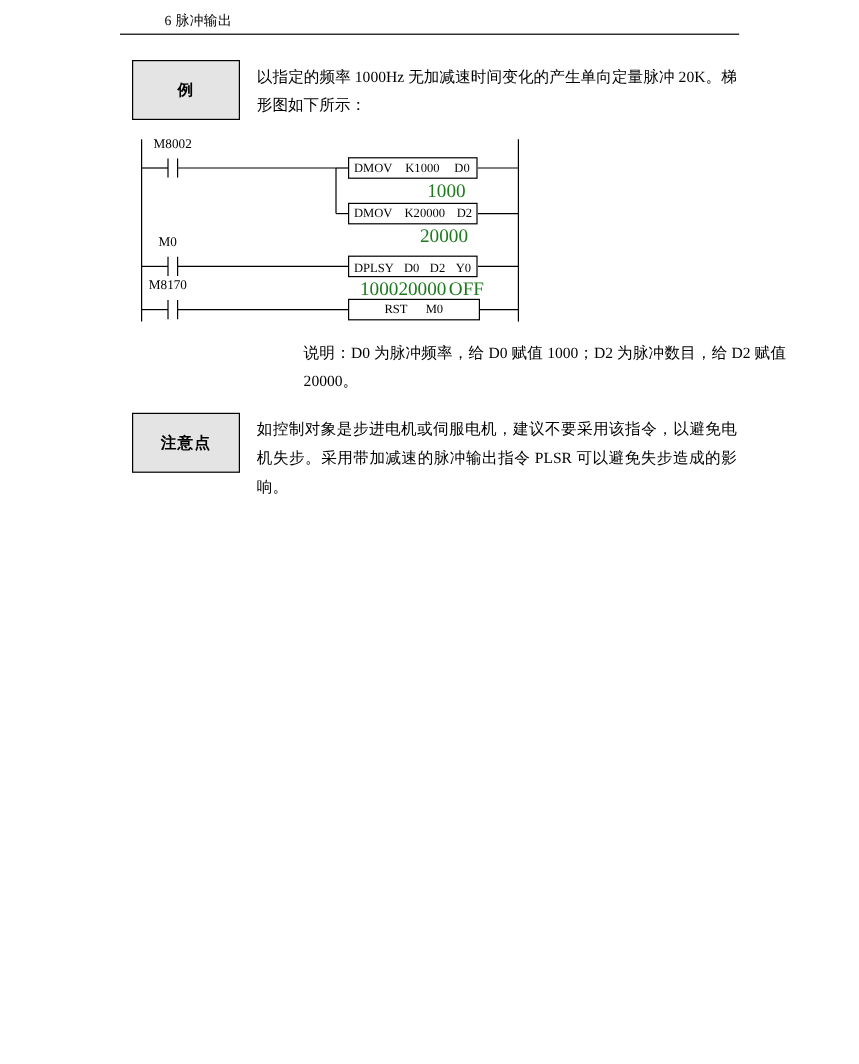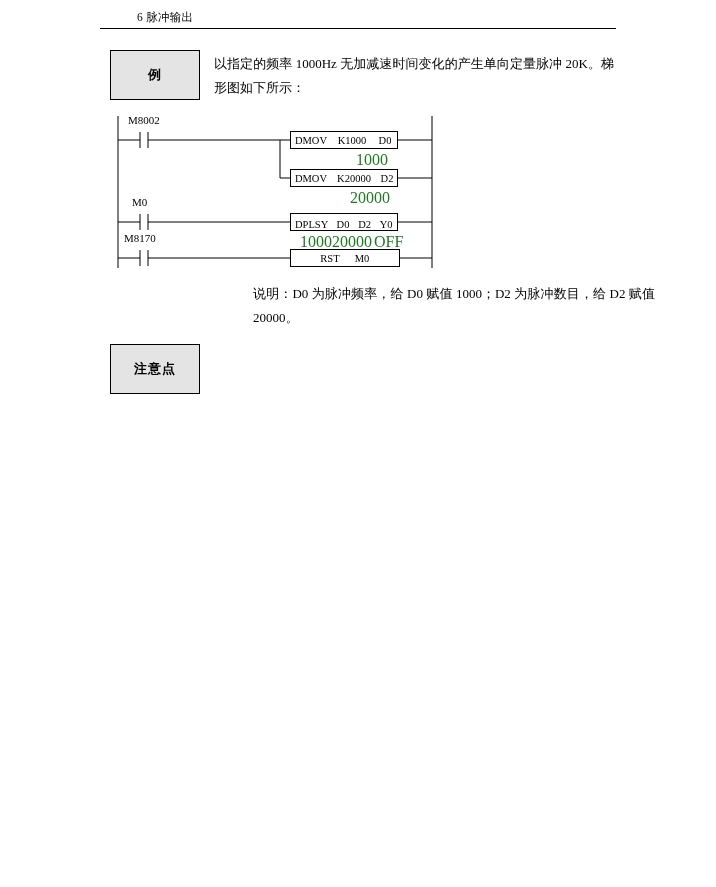--- a/index.html
+++ b/index.html
@@ -200,14 +200,15 @@
 
     <div class="instr" style="left:180px; top:139px; width:110px; justify-content:center;">
       <span style="width:34px;">RST</span>
       <span style="width:30px;">M0</span>
     </div>
   </div>
 
   <div class="body-text" id="explain-text">说明：D0 为脉冲频率，给 D0 赋值 1000；D2 为脉冲数目，给 D2 赋值 20000。</div>
 
   <div class="callout-box" id="note-box">注意点</div>
+  <div class="body-text" id="note-text">如控制对象是步进电机或伺服电机，建议不要采用该指令，以避免电机失步。采用带加减速的脉冲输出指令 PLSR 可以避免失步造成的影响。</div>
 
 </div>
 
 </body></html>

